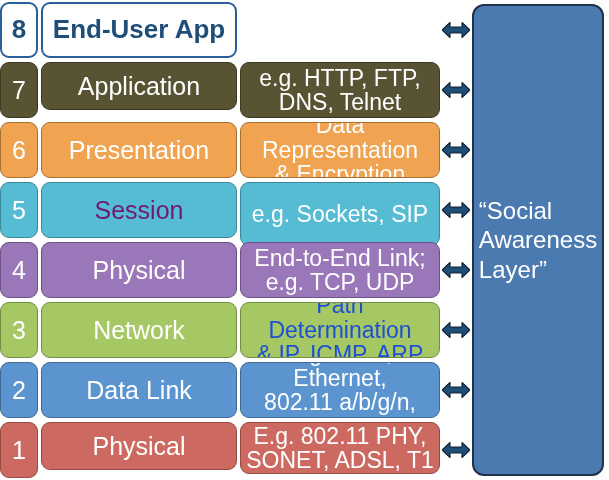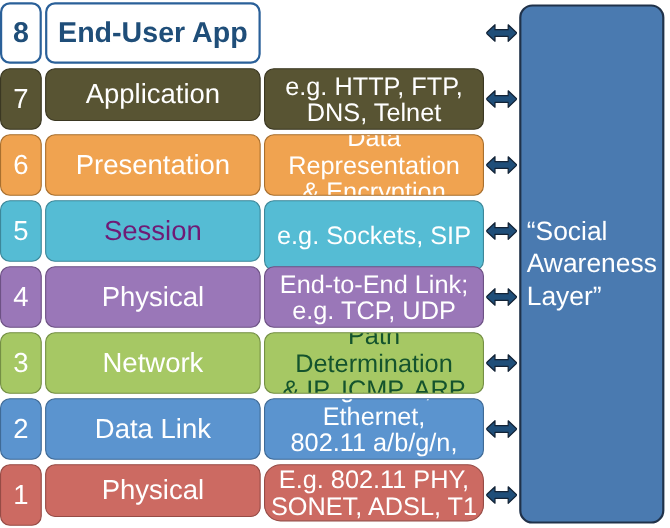--- a/index.html
+++ b/index.html
@@ -139,33 +139,33 @@
       </div>
       <div class="layer-row" style="top: 242px; height: 56px;">
         <div class="cell cell-num" style="height: 56px; background: rgb(154, 119, 184); color: rgb(255, 255, 255); border-color: rgb(109, 81, 132);">4</div>
         <div class="cell cell-name" style="height: 56px; background: rgb(154, 119, 184); color: rgb(255, 255, 255); border-color: rgb(109, 81, 132);">Physical</div>
         <div class="cell cell-desc" style="height: 56px; background: rgb(154, 119, 184); color: rgb(255, 255, 255); border-color: rgb(109, 81, 132); white-space: pre-line;">End-to-End Link;
 e.g. TCP, UDP</div>
       </div>
       <div class="layer-row" style="top: 302px; height: 56px;">
         <div class="cell cell-num" style="height: 56px; background: rgb(166, 200, 100); color: rgb(255, 255, 255); border-color: rgb(116, 143, 68);">3</div>
         <div class="cell cell-name" style="height: 56px; background: rgb(166, 200, 100); color: rgb(255, 255, 255); border-color: rgb(116, 143, 68);">Network</div>
-        <div class="cell cell-desc" style="height: 56px; background: rgb(166, 200, 100); color: #14532d; border-color: rgb(116, 143, 68); white-space: pre-line;">Path Determination
+        <div class="cell cell-desc" style="height: 56px; background: rgb(166, 200, 100); color: #1d4ed8; border-color: rgb(116, 143, 68); white-space: pre-line;">Path Determination
 &amp; IP, ICMP, ARP</div>
       </div>
       <div class="layer-row" style="top: 362px; height: 56px;">
         <div class="cell cell-num" style="height: 56px; background: rgb(91, 148, 207); color: rgb(255, 255, 255); border-color: rgb(63, 106, 150);">2</div>
         <div class="cell cell-name" style="height: 56px; background: rgb(91, 148, 207); color: rgb(255, 255, 255); border-color: rgb(63, 106, 150);">Data Link</div>
         <div class="cell cell-desc" style="height: 56px; background: rgb(91, 148, 207); color: rgb(255, 255, 255); border-color: rgb(63, 106, 150); white-space: pre-line;">E.g. MAC, Ethernet,
 802.11 a/b/g/n, ATM</div>
       </div>
       <div class="layer-row" style="top: 422px; height: 56px;">
         <div class="cell cell-num" style="height: 56px; background: rgb(204, 106, 98); color: rgb(255, 255, 255); border-color: rgb(150, 75, 69);">1</div>
         <div class="cell cell-name" style="height: 48px; background: rgb(204, 106, 98); color: rgb(255, 255, 255); border-color: rgb(150, 75, 69);">Physical</div>
-        <div class="cell cell-desc" style="height: 52px; background: rgb(204, 106, 98); color: rgb(255, 255, 255); border-color: rgb(150, 75, 69); white-space: pre-line; border-radius: 15px;">E.g. 802.11 PHY,
+        <div class="cell cell-desc" style="height: 52px; background: rgb(204, 106, 98); color: rgb(255, 255, 255); border-color: rgb(150, 75, 69); white-space: pre-line;">E.g. 802.11 PHY,
 SONET, ADSL, T1</div>
       </div>
     </div>
 
   <div id="arrow-column">
       <div class="arrow-slot" style="top: 2px; height: 56px;">
         <span>
           <svg width="28" height="18" viewBox="0 0 28 18" aria-hidden="true">
             <path d="M0 9 L8 1.5 L8 6 L20 6 L20 1.5 L28 9 L20 16.5 L20 12 L8 12 L8 16.5 Z" fill="#1f4e79" stroke="#132336" stroke-width="1.1" stroke-linejoin="round"></path>
           </svg>

